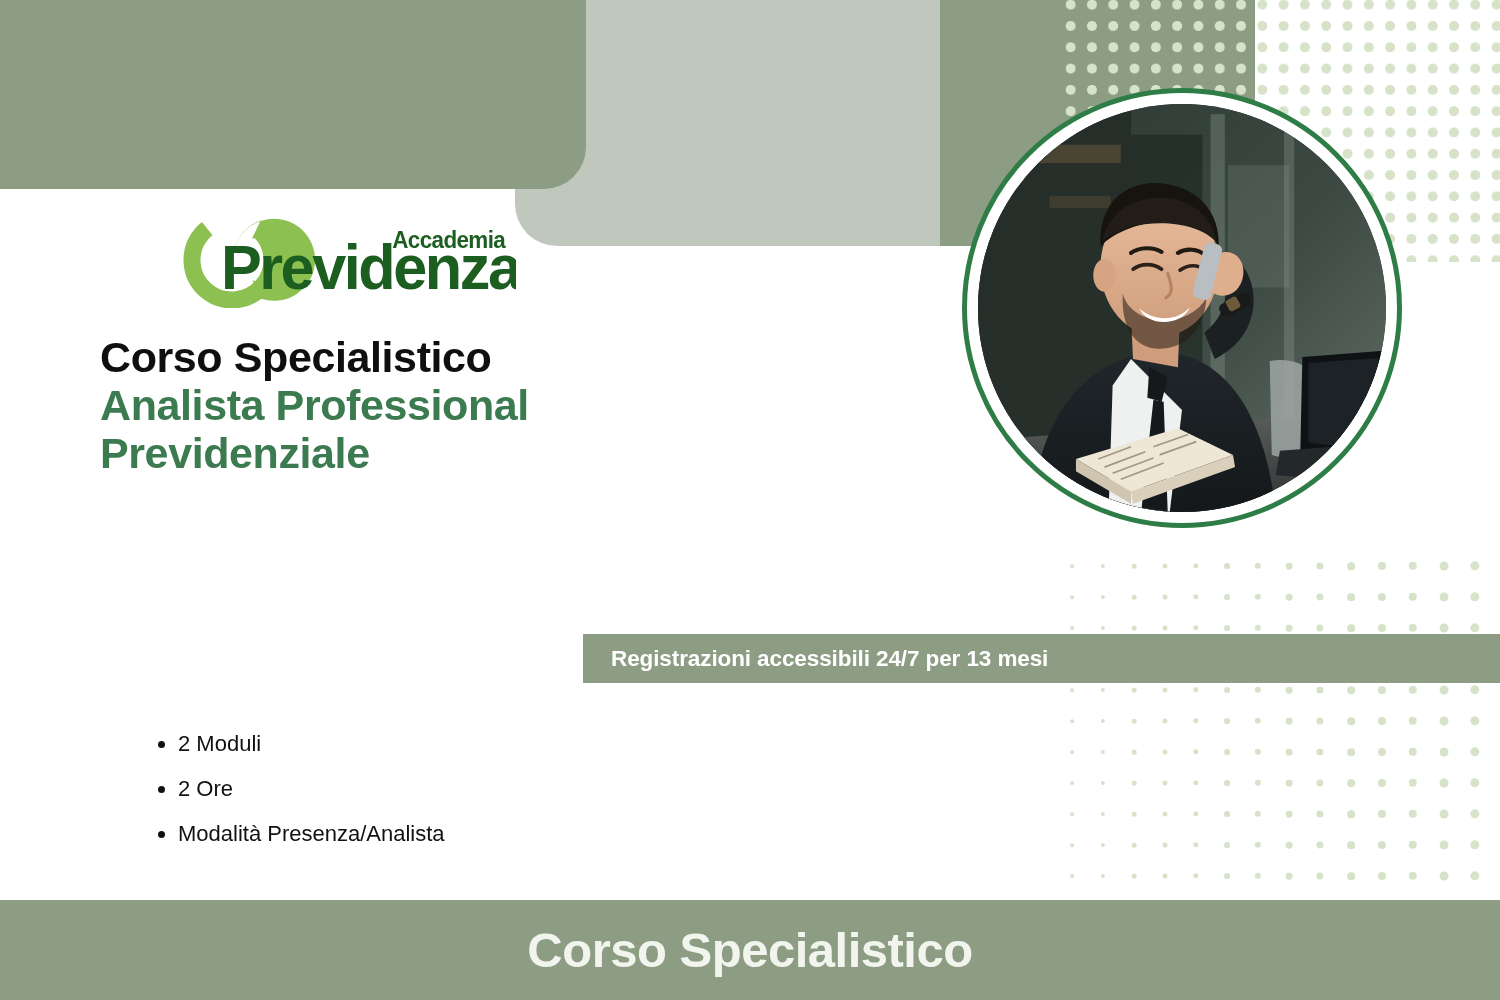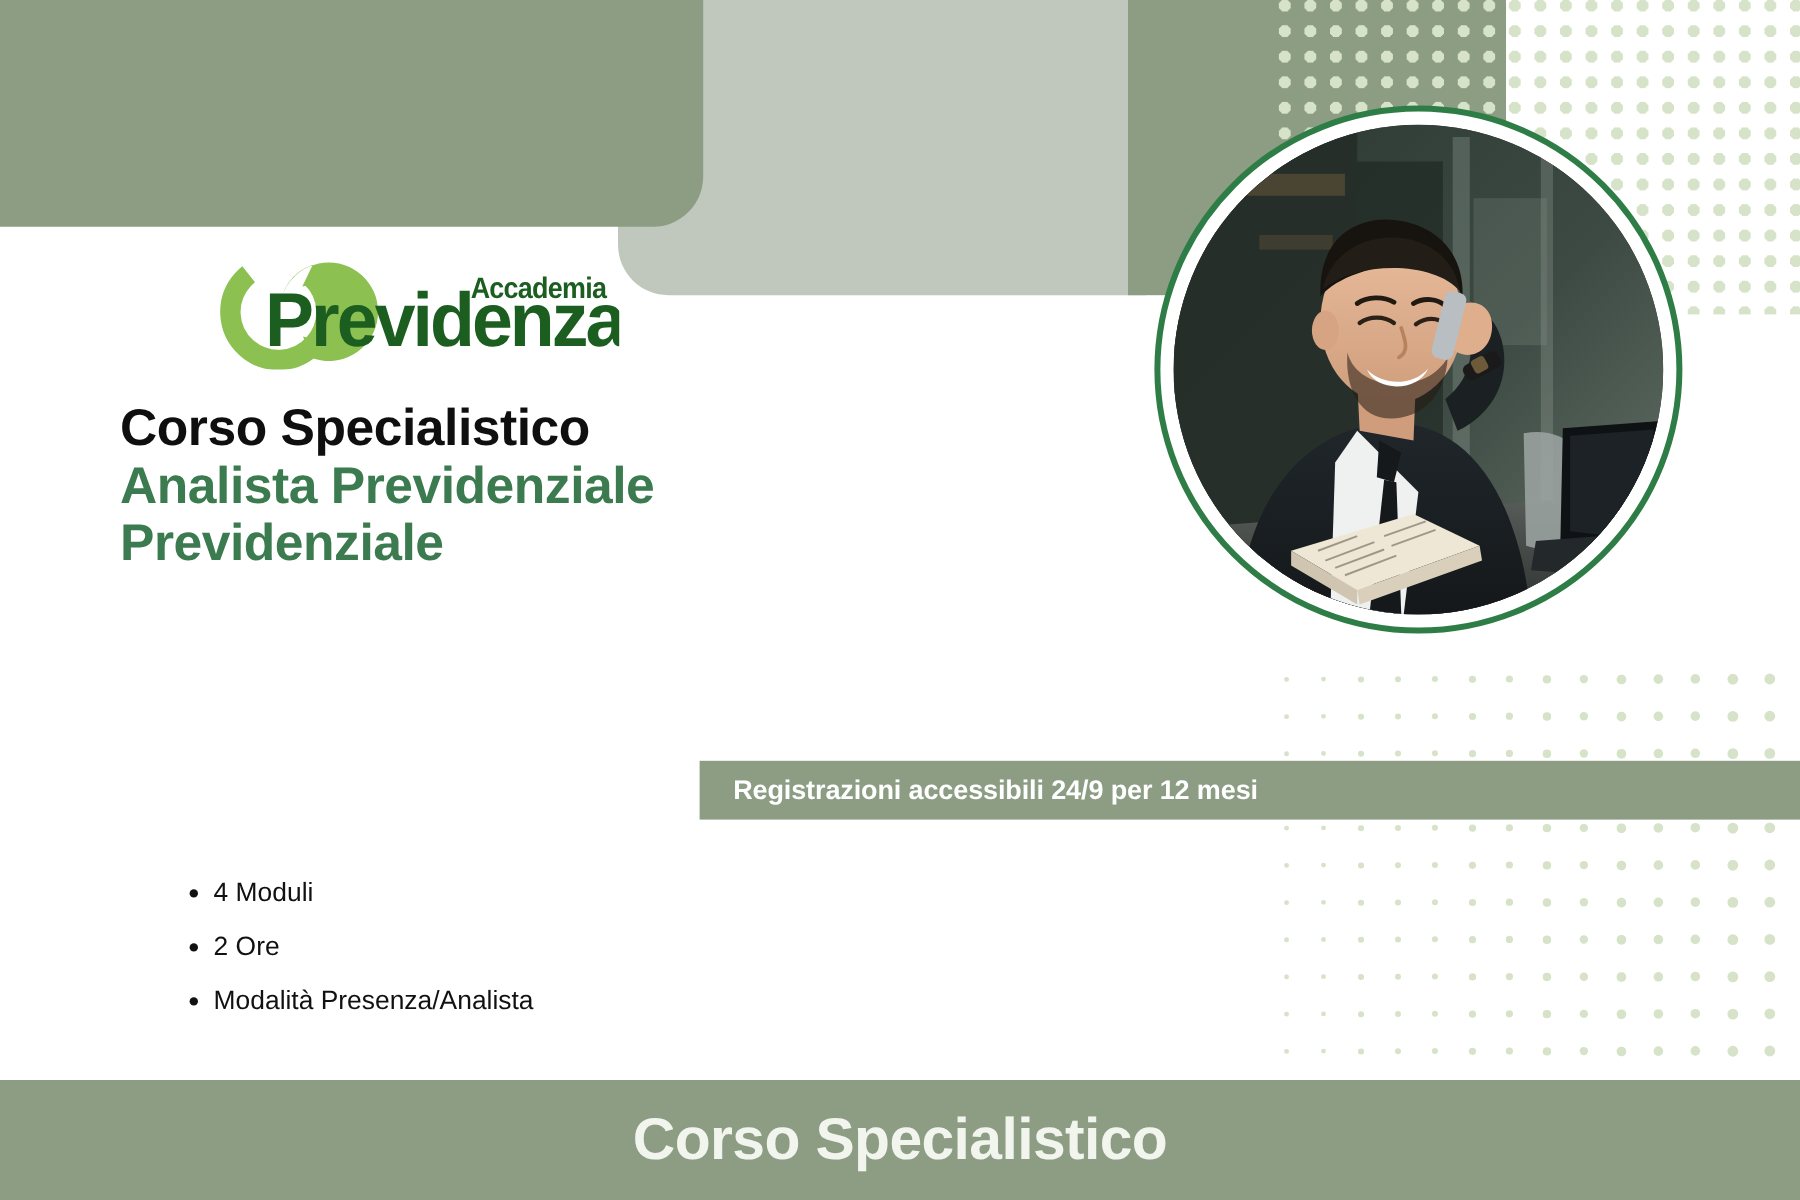--- a/index.html
+++ b/index.html
@@ -372,31 +372,31 @@
       <circle cx="56" cy="52" r="40" fill="none" stroke="#8cc152" stroke-width="17" stroke-dasharray="195 260" transform="rotate(-48 56 52)"></circle>
 
       <text x="44" y="76" font-family="'Liberation Sans', sans-serif" font-size="60" font-weight="bold" fill="#1b5e20" letter-spacing="-2.4" transform="scale(1.02,1.06)">Previdenza</text>
 
       <text x="212" y="36" font-family="'Liberation Sans', sans-serif" font-size="22" font-weight="bold" fill="#1b5e20" letter-spacing="-0.6" transform="scale(1.02,1.12)">Accademia</text>
     </svg>
   </div>
 
   <div class="title-block">
     <div class="title-line1">Corso Specialistico</div>
-    <div class="title-line2">Analista Previdenziale</div>
+    <div class="title-line2">Analista Professional</div>
     <div class="title-line3">Previdenziale</div>
   </div>
 
   <div class="banner">
-    <span class="banner-text">Registrazioni accessibili 24/9 per 12 mesi</span>
+    <span class="banner-text">Registrazioni accessibili 24/7 per 13 mesi</span>
   </div>
 
   <div class="body-block">
     <ul class="body-list" id="bullet-list">
-        <li>4 Moduli</li>
+        <li>2 Moduli</li>
         <li>2 Ore</li>
         <li>Modalità Presenza/Analista</li>
       </ul>
   </div>
 
   <div class="footer">
     <span class="footer-text">Corso Specialistico</span>
   </div>
 
 </div>

